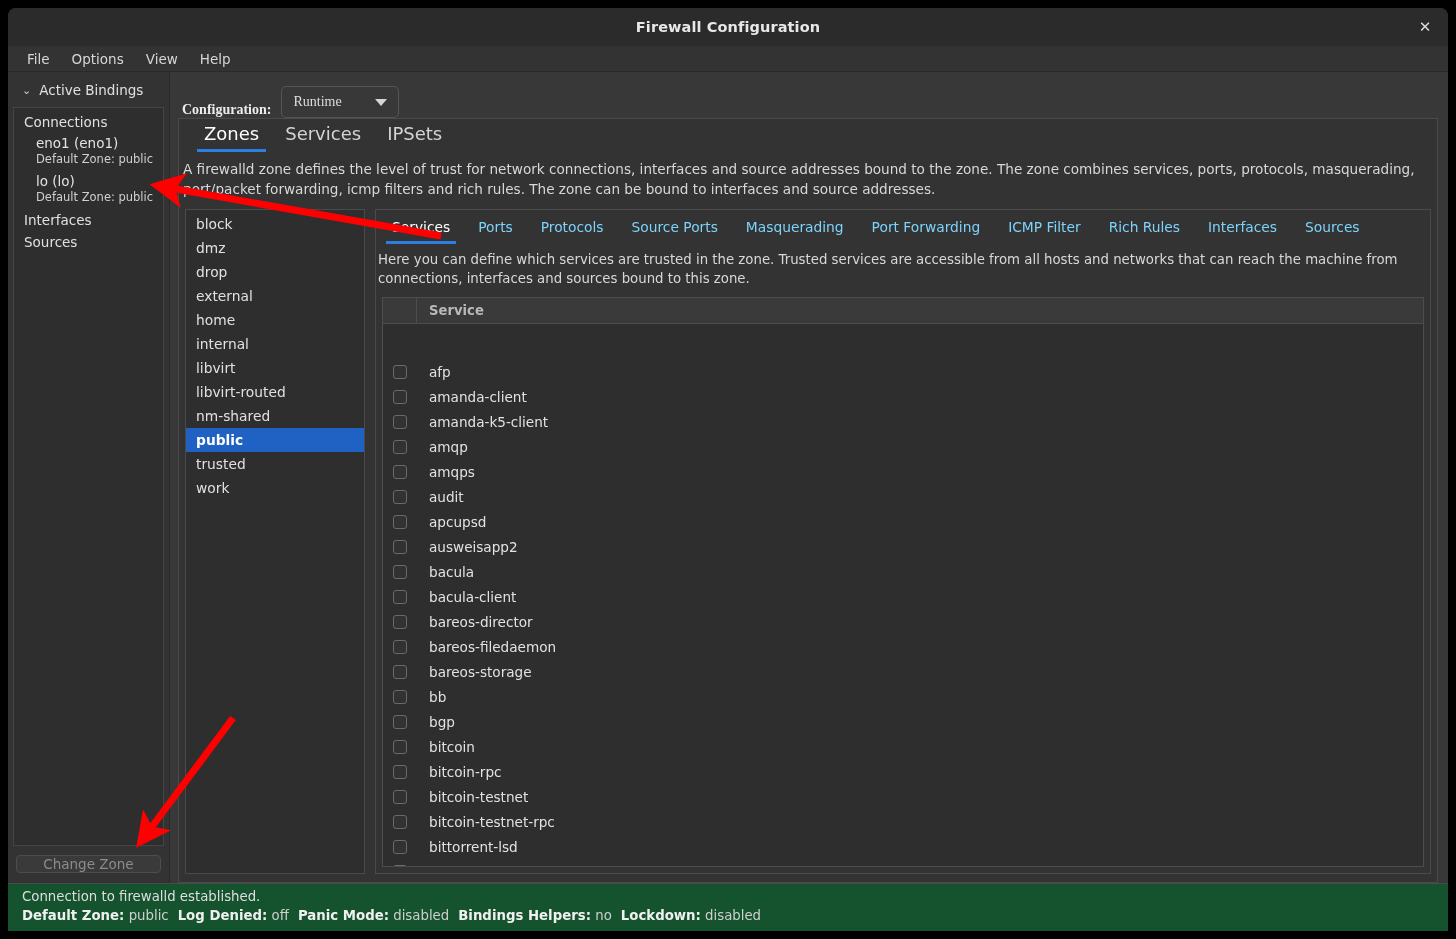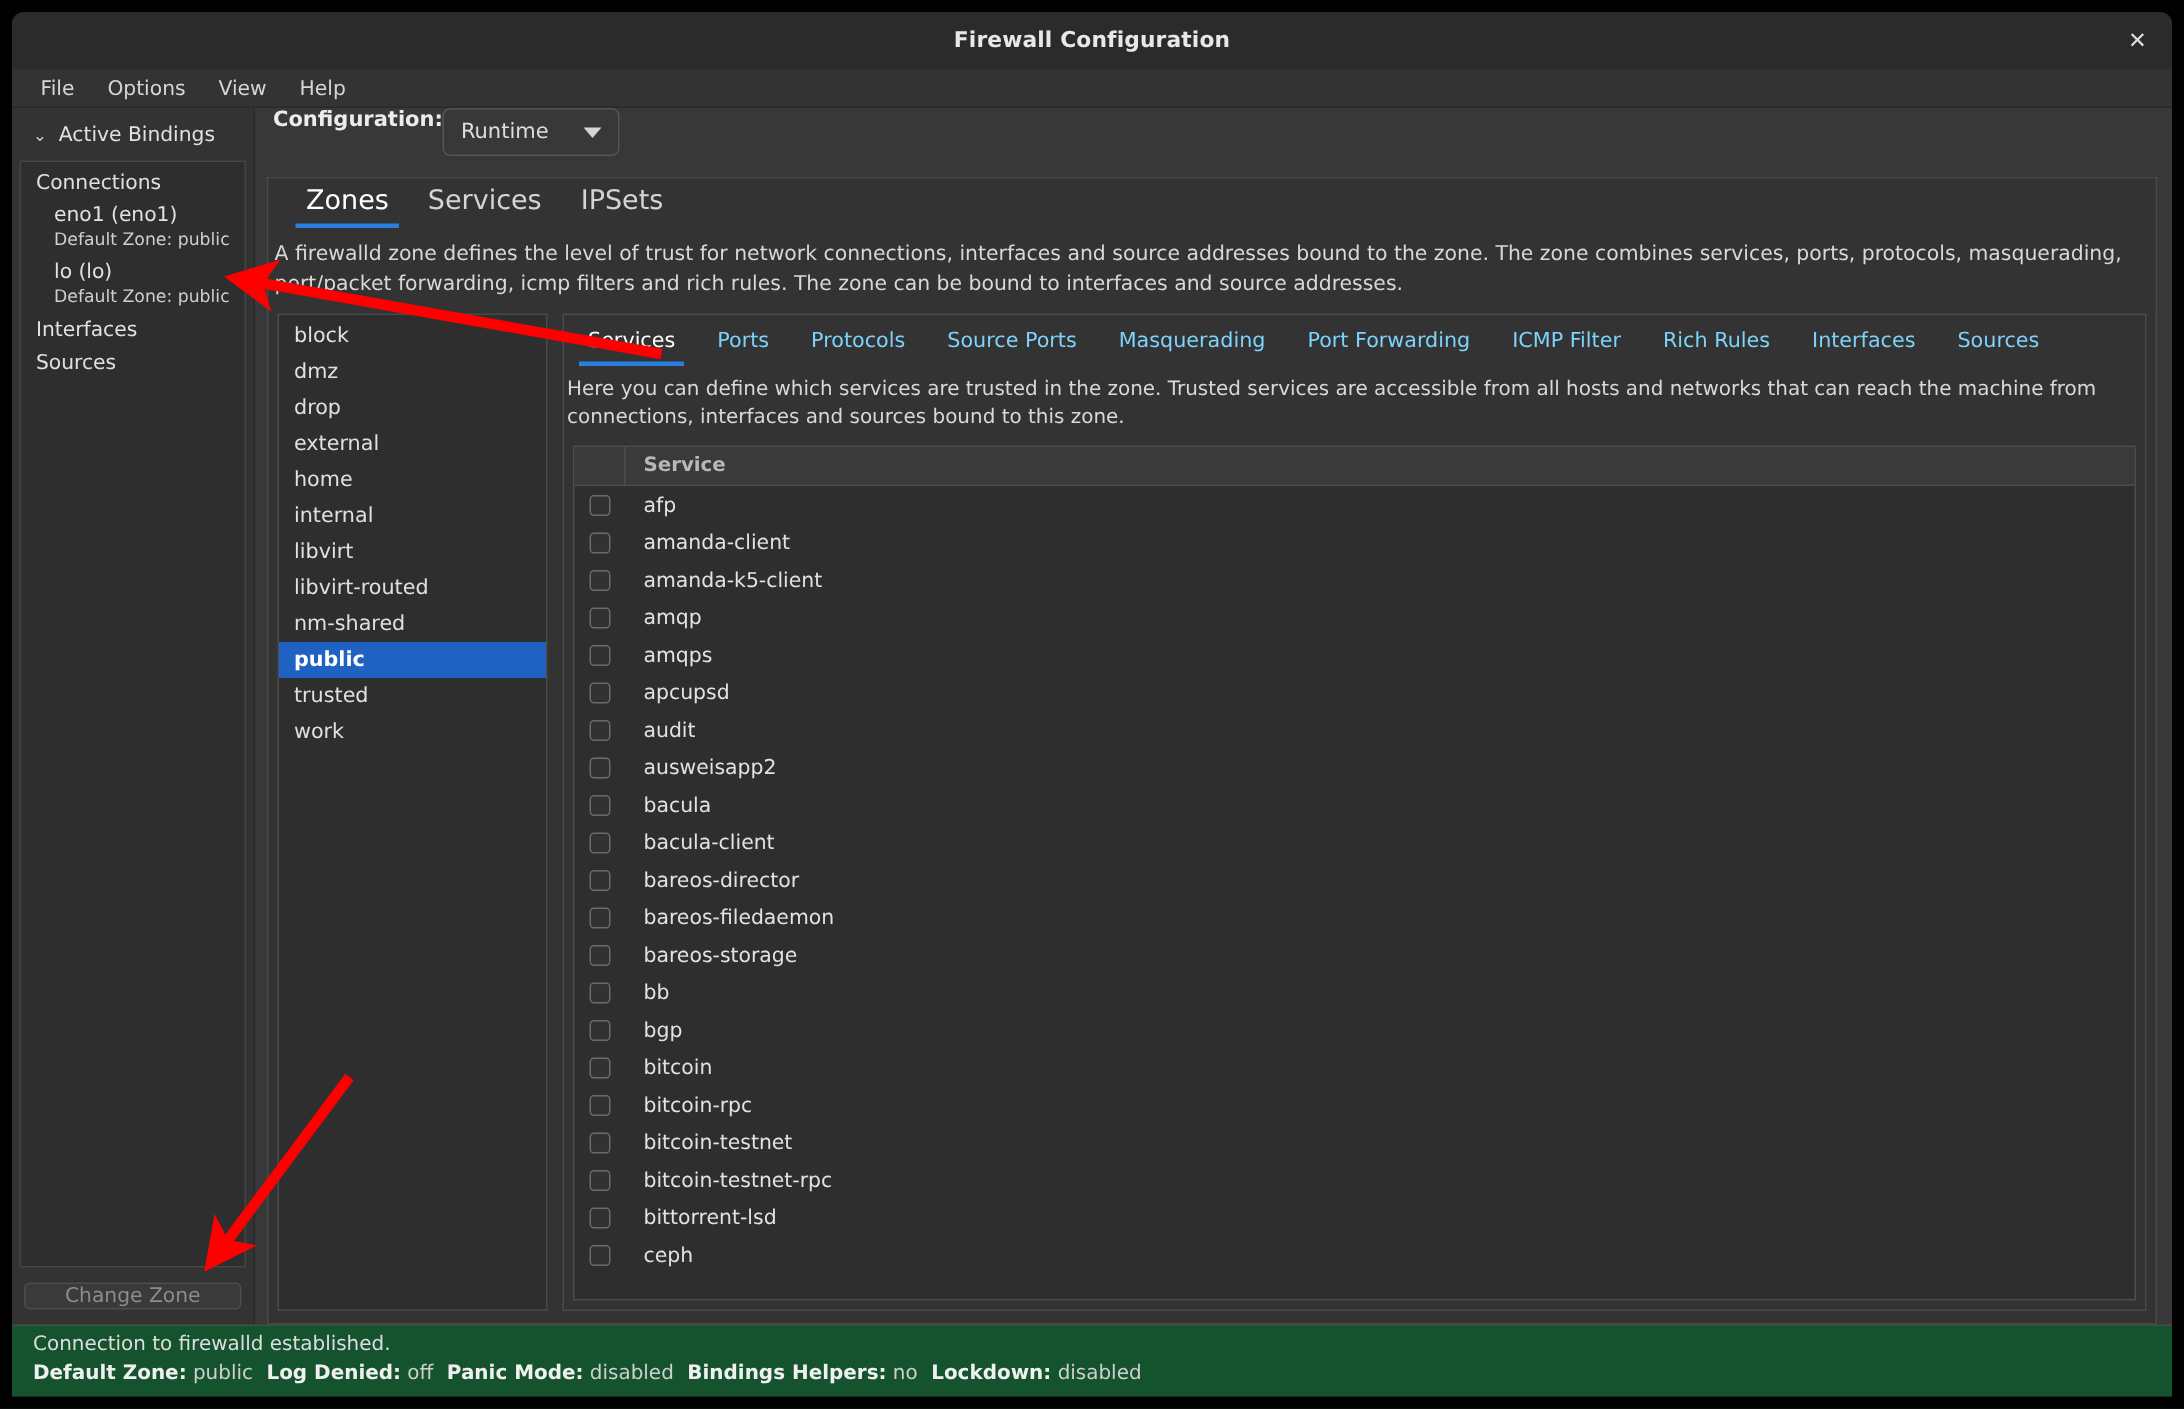--- a/index.html
+++ b/index.html
@@ -89,22 +89,23 @@
     background: #3a3a3a;
     border: 1px solid #4d4d4d; border-radius: 4px;
     color: #8c8c8c; font-size: 13.5px;
     font-family: inherit;
     cursor: default;
   }
   
   .rightpane { flex: 1 1 auto; display: flex; flex-direction: column; min-width: 0; background:#383838; }
   .config-row {
     height: 46px; flex: 0 0 46px;
-    display: flex; align-items: flex-start; 
+    display: flex; align-items: flex-end; gap: 10px;
     padding-left: 12px;
+    font-family: Liberation Serif, serif;
   }
   .config-label { color: #ececec; font-size: 14px; font-weight: bold; }
   .combo {
     width: 118px; height: 32px;
     background: #383838;
     border: 1px solid #555; border-radius: 5px;
     display: flex; align-items: center; justify-content: space-between;
     padding: 0 11px;
     color: #dedede; font-size: 14px; cursor: pointer;
   }
@@ -183,20 +184,21 @@
     color: #d8d8d8; font-size: 13.3px; line-height: 19px;
     padding: 6px 10px 9px 2px;
   }
   .svc-table-wrap {
     flex: 1 1 auto; margin: 0 6px 6px 6px;
     background: #2e2e2e;
     border: 1px solid #4d4d4d;
     overflow: hidden;
     display: flex; flex-direction: column;
     min-height: 0;
+    gap: 35px;
   }
   .svc-head {
     display: flex; align-items: center;
     height: 26px; flex: 0 0 26px;
     background: #3a3a3a;
     border-bottom: 1px solid #4d4d4d;
     color: #b8b8b8; font-size: 13.2px; font-weight: bold;
   }
   .svc-head .col-cb { width: 34px; flex: 0 0 34px; border-right: 1px solid #4d4d4d; height: 100%; }
   .svc-head .col-name { padding-left: 12px; }
@@ -355,27 +357,27 @@
                   <div class="svc-row">
                     <div class="cb-cell">
                       <div class="cb"></div>
                     </div>
                     <div class="svc-name">amqps</div>
                   </div>
                   <div class="svc-row">
                     <div class="cb-cell">
                       <div class="cb"></div>
                     </div>
+                    <div class="svc-name">audit</div>
+                  </div>
+                  <div class="svc-row">
+                    <div class="cb-cell">
+                      <div class="cb"></div>
+                    </div>
                     <div class="svc-name">apcupsd</div>
-                  </div>
-                  <div class="svc-row">
-                    <div class="cb-cell">
-                      <div class="cb"></div>
-                    </div>
-                    <div class="svc-name">audit</div>
                   </div>
                   <div class="svc-row">
                     <div class="cb-cell">
                       <div class="cb"></div>
                     </div>
                     <div class="svc-name">ausweisapp2</div>
                   </div>
                   <div class="svc-row">
                     <div class="cb-cell">
                       <div class="cb"></div>

